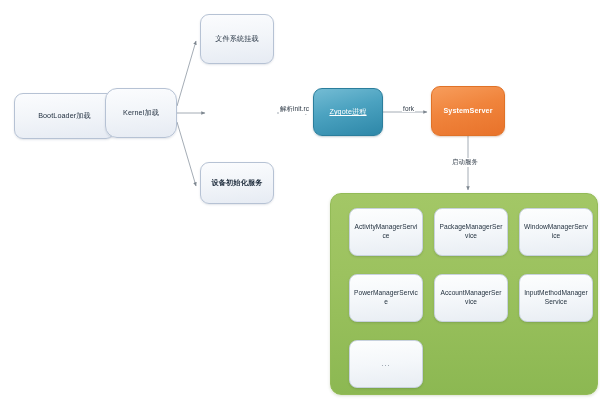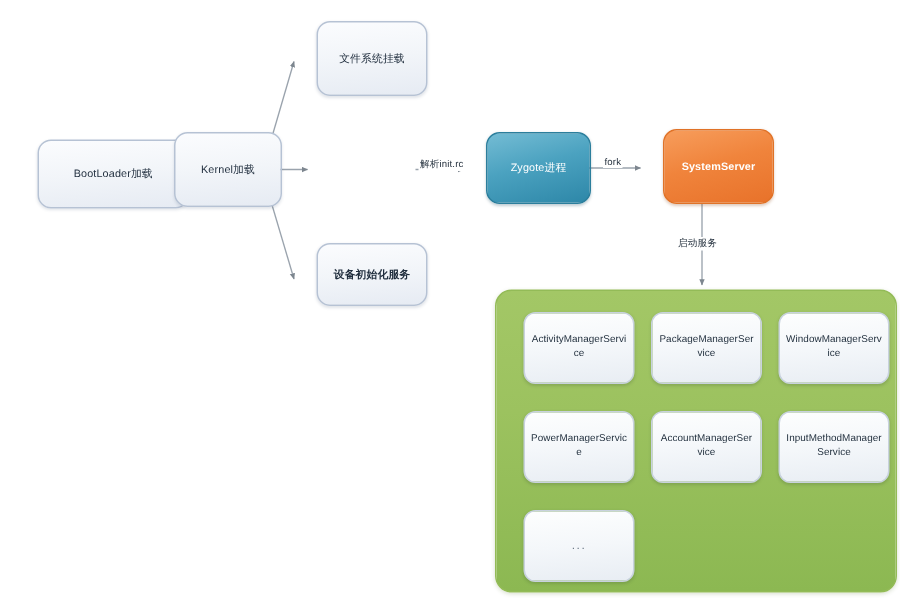--- a/index.html
+++ b/index.html
@@ -37,21 +37,20 @@
     display: flex;
     align-items: center;
     justify-content: center;
     text-align: center;
     border-radius: 9px;
     font-size: 7.2px;
     line-height: 1.35;
     letter-spacing: 0.1px;
     padding: 2px 5px;
     word-break: break-word;
-    margin-left: 11px;
   }
 
   
   .node-plain {
     background: linear-gradient(175deg, #fbfcfe 0%, #f2f5f9 48%, #e6ebf3 100%);
     border: 1px solid #b6c2d4;
     color: #1e2c3c;
     box-shadow: 0 1px 2px rgba(70,90,120,0.16);
   }
 
@@ -173,30 +172,30 @@
   <div class="service-box" style="left: 519px; top: 274px; width: 74px; height: 48px;">
     <span>InputMethodManagerService</span>
   </div>
   <div class="service-box ellipsis" style="left: 349px; top: 340px; width: 74px; height: 48px;">
     <span>...</span>
   </div>
 
   <div class="node node-plain" style="left: 14px; top: 93px; width: 101px; height: 46px;">
     <span>BootLoader加载</span>
   </div>
-  <div class="node node-plain" style="left: 105px; top: 88px; width: 72px; height: 50px;">
+  <div class="node node-plain" style="left: 105px; top: 88px; width: 72px; height: 50px; border-radius: 12px;">
     <span>Kernel加载</span>
   </div>
   <div class="node node-plain" style="left: 200px; top: 14px; width: 74px; height: 50px;">
     <span>文件系统挂载</span>
   </div>
   <div class="node node-plain" style="left: 200px; top: 162px; width: 74px; height: 42px; font-weight: bold;">
     <span>设备初始化服务</span>
   </div>
-  <div class="node node-teal" style="left: 313px; top: 88px; width: 70px; height: 48px;">
+  <div class="node node-teal" style="left: 313px; top: 88px; width: 70px; height: 48px; text-decoration: underline;">
     <span>Zygote进程</span>
   </div>
   <div class="node node-orange" style="left: 431px; top: 86px; width: 74px; height: 50px;">
     <span>SystemServer</span>
   </div>
 
   <div class="edge-label" style="left: 279px; top: 105px;">
     <span>解析init.rc</span>
   </div>
   <div class="edge-label" style="left: 402px; top: 105px;">

